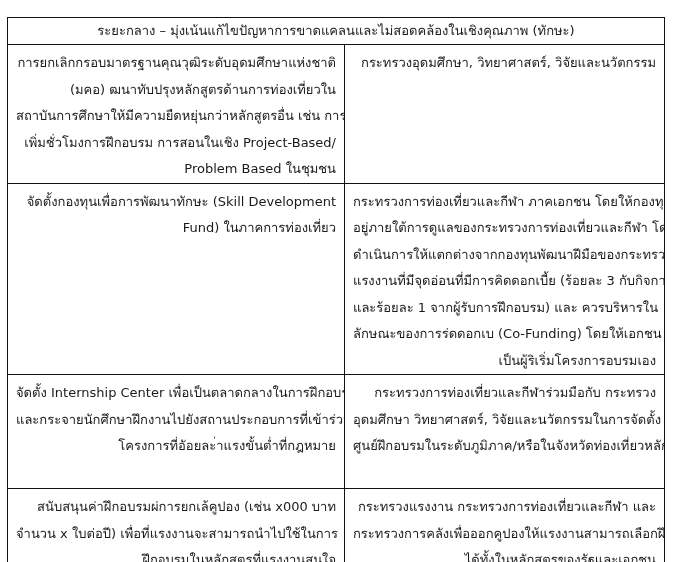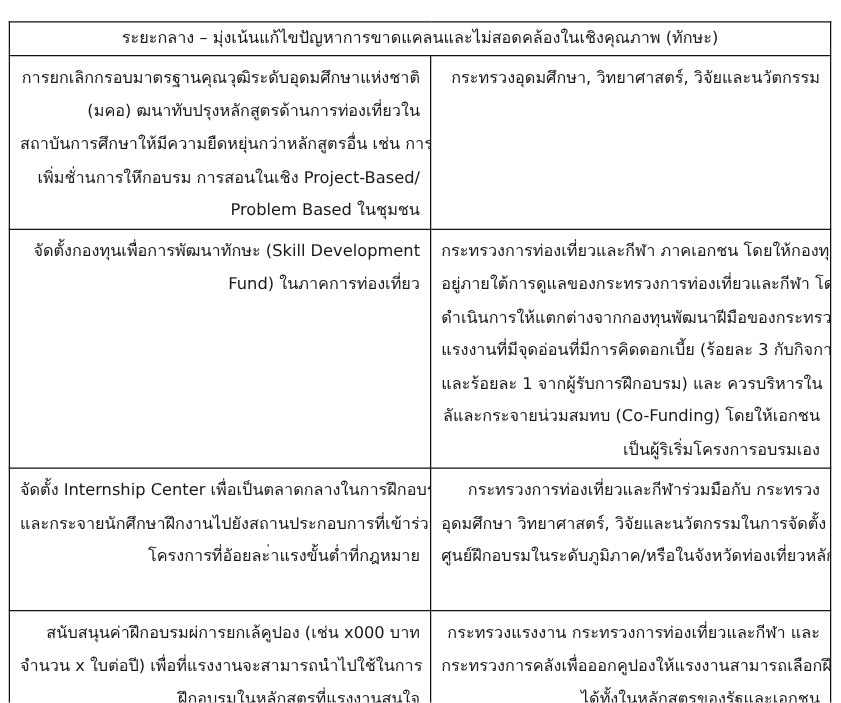--- a/index.html
+++ b/index.html
@@ -62,40 +62,40 @@
   <tbody>
       <tr>
     <th colspan="2">ระยะกลาง – มุ่งเน้นแก้ไขปัญหาการขาดแคลนและไม่สอดคล้องในเชิงคุณภาพ (ทักษะ)</th>
   </tr>
 
   <tr class="row-1">
     <td>
       <span class="line">การยกเลิกกรอบมาตรฐานคุณวุฒิระดับอุดมศึกษาแห่งชาติ</span>
       <span class="line">(มคอ) ฒนาทับปรุงหลักสูตรด้านการท่องเที่ยวใน</span>
       <span class="line">สถาบันการศึกษาให้มีความยืดหยุ่นกว่าหลักสูตรอื่น เช่น การ</span>
-      <span class="line">เพิ่มชั่านการใหึกอบรม การสอนในเชิง Project-Based/</span>
+      <span class="line">เพิ่มชั่วโมงการฝึกอบรม การสอนในเชิง Project-Based/</span>
       <span class="line">Problem Based ในชุมชน</span>
     </td>
     <td>
       <span class="line">กระทรวงอุดมศึกษา, วิทยาศาสตร์, วิจัยและนวัตกรรม</span>
     </td>
   </tr>
 
   <tr class="row-2">
     <td>
       <span class="line">จัดตั้งกองทุนเพื่อการพัฒนาทักษะ (Skill Development</span>
       <span class="line">Fund) ในภาคการท่องเที่ยว</span>
     </td>
     <td>
       <span class="line">กระทรวงการท่องเที่ยวและกีฬา ภาคเอกชน โดยให้กองทุน</span>
       <span class="line">อยู่ภายใต้การดูแลของกระทรวงการท่องเที่ยวและกีฬา โดย</span>
       <span class="line">ดำเนินการให้แตกต่างจากกองทุนพัฒนาฝีมือของกระทรวง</span>
       <span class="line">แรงงานที่มีจุดอ่อนที่มีการคิดดอกเบี้ย (ร้อยละ 3 กับกิจการ</span>
       <span class="line">และร้อยละ 1 จากผู้รับการฝึกอบรม)  และ ควรบริหารใน</span>
-      <span class="line">ลัและกระจายน่วมสมทบ (Co-Funding)  โดยให้เอกชน</span>
+      <span class="line">ลักษณะของการร่ดดอกเบ (Co-Funding)  โดยให้เอกชน</span>
       <span class="line">เป็นผู้ริเริ่มโครงการอบรมเอง</span>
     </td>
   </tr>
 
   <tr class="row-3">
     <td>
       <span class="line">จัดตั้ง Internship Center เพื่อเป็นตลาดกลางในการฝึกอบรม</span>
       <span class="line">และกระจายนักศึกษาฝึกงานไปยังสถานประกอบการที่เข้าร่วม</span>
       <span class="line">โครงการที่อัอยละ่าแรงขั้นต่ำที่กฎหมาย</span>
     </td>

